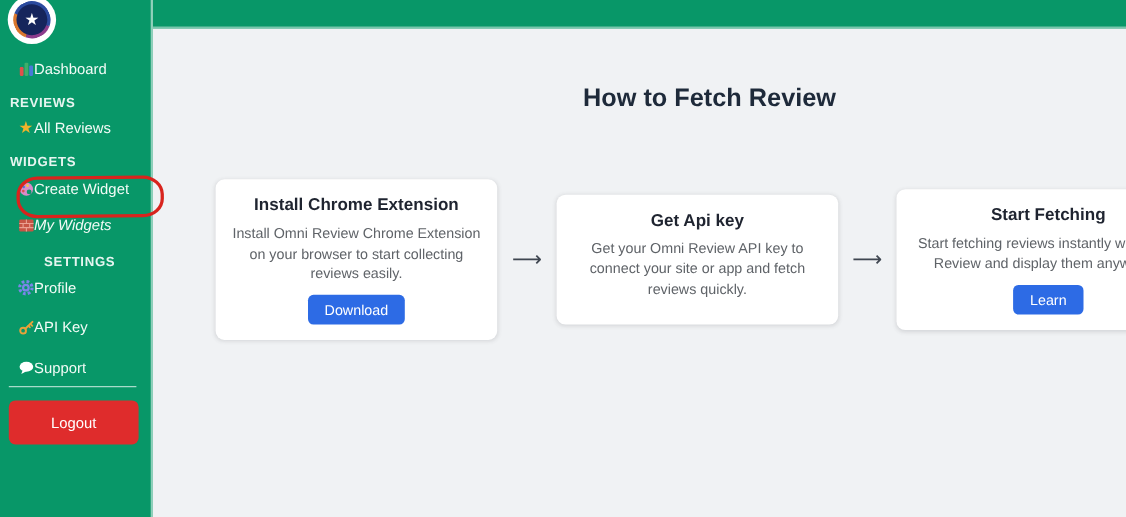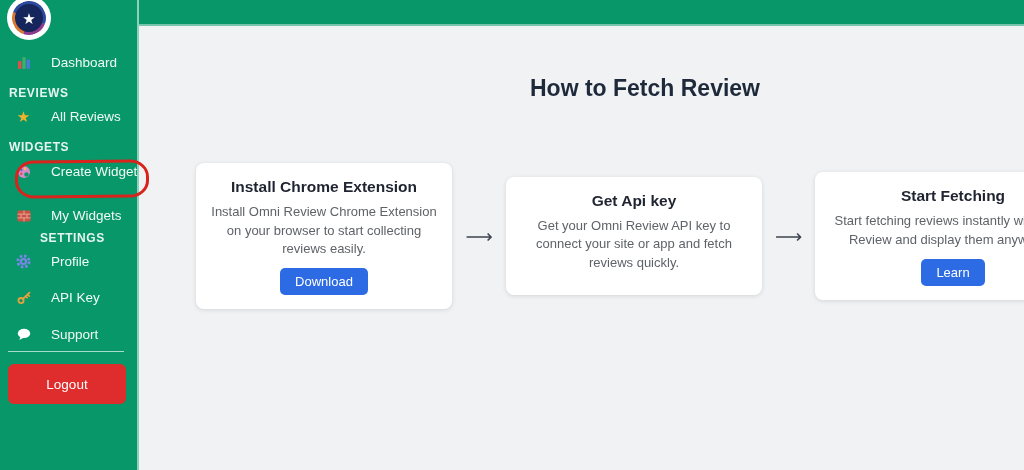--- a/index.html
+++ b/index.html
@@ -27,21 +27,21 @@
     width:34px; height:34px; border-radius:50%; background:#16255c;
     border:3px solid #2b4a9e; border-left-color:#d9772e; border-bottom-color:#8c3c8c;
     display:flex; align-items:center; justify-content:center; transform:rotate(-25deg);
   }
   .logo-star { color:#fff; font-size:15px; line-height:1; transform:rotate(25deg); }
   .nav-header {
     position:absolute; left:9px; color:rgba(255,255,255,.9);
     font-size:12px; font-weight:bold; letter-spacing:.6px; cursor:default;
   }
   .nav-item {
-    position:absolute; left:16px; display:flex; align-items:center; gap:20px;
+    position:absolute; left:16px; display:flex; align-items:center; gap:0;
     color:#f2fbf6; font-size:13.5px; cursor:pointer; white-space:nowrap;
   }
   .nav-item .ico { width:15px; height:15px; display:flex; align-items:center; justify-content:center; flex:0 0 15px; }
   .star-glyph { color:#f1b32b; font-size:15px; line-height:1; }
   .divider { position:absolute; left:8px; top:351px; width:116px; border-top:1px solid rgba(255,255,255,.65); }
   .logout-btn {
     position:absolute; left:8px; top:364px; width:118px; height:40px;
     background:#df2c2c; color:#fff; font-size:13.5px; font-family:inherit;
     border:none; border-radius:6px; cursor:pointer;
   }
@@ -119,21 +119,21 @@
           <circle cx="7" cy="7" r="6" fill="#d98bc9"></circle>
           <circle cx="9.5" cy="9.5" r="2.2" fill="#089768"></circle>
           <circle cx="4.5" cy="5" r="1.2" fill="#4a79d9"></circle>
           <circle cx="8" cy="3.8" r="1.2" fill="#f2c744"></circle>
           <circle cx="4.2" cy="8.7" r="1.2" fill="#d9534f"></circle>
         </svg>
       </span>
       <span>Create Widget</span>
     </div>
 
-    <div class="nav-item" style="top:208px;">
+    <div class="nav-item" style="top:197px;font-style:italic;">
       <span class="ico">
         <svg width="14" height="14" viewBox="0 0 14 14">
           <rect x="0.5" y="1.5" width="13" height="11" rx="1.2" fill="#c75545"></rect>
           <line x1="0.5" y1="5.2" x2="13.5" y2="5.2" stroke="#eba193" stroke-width="1"></line>
           <line x1="0.5" y1="8.9" x2="13.5" y2="8.9" stroke="#eba193" stroke-width="1"></line>
           <line x1="7" y1="1.5" x2="7" y2="5.2" stroke="#eba193" stroke-width="1"></line>
           <line x1="4" y1="5.2" x2="4" y2="8.9" stroke="#eba193" stroke-width="1"></line>
           <line x1="10" y1="5.2" x2="10" y2="8.9" stroke="#eba193" stroke-width="1"></line>
           <line x1="7" y1="8.9" x2="7" y2="12.5" stroke="#eba193" stroke-width="1"></line>
         </svg>

